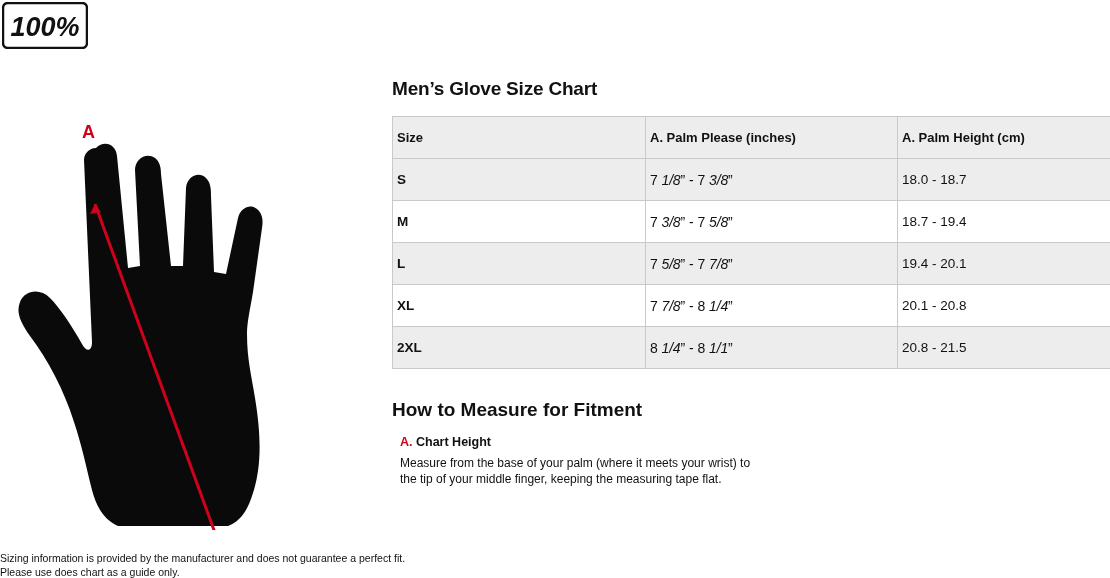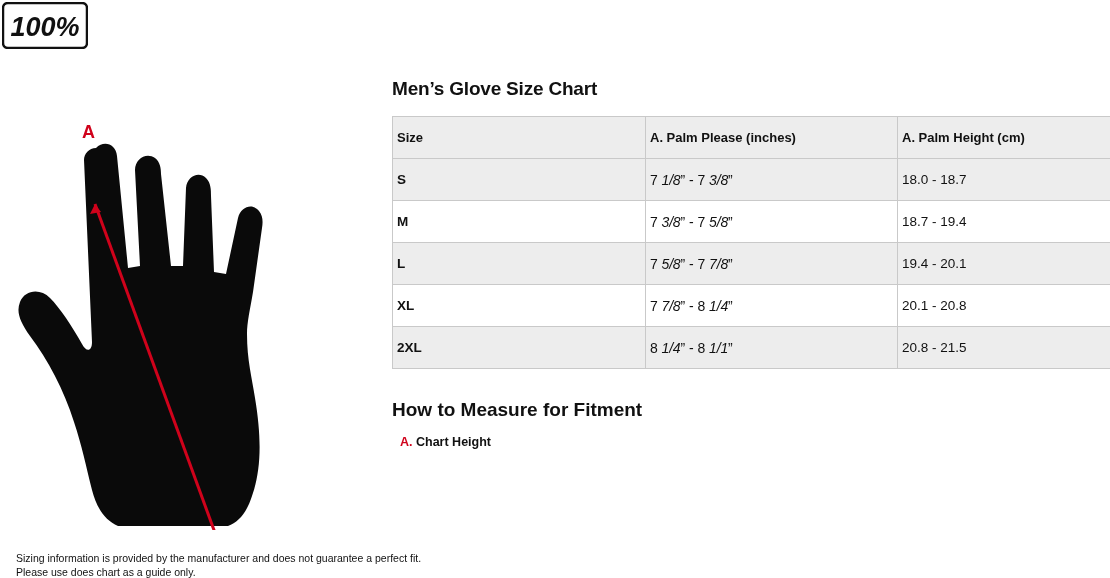--- a/index.html
+++ b/index.html
@@ -118,21 +118,21 @@
   .fit-text {
     font-size: 12px;
     line-height: 16px;
     color: #111;
     max-width: 360px;
   }
 
   
   .footer {
     position: absolute;
-    left: 16px;
+    left: 0;
     top: 551px;
     font-size: 10.5px;
     line-height: 14px;
     color: #111;
   }
 </style>
 </head>
 <body>
 
 <div class="logo">
@@ -245,20 +245,21 @@
     </tbody>
   </table>
 
   <div class="fitment">
     <h2 class="fitment-title">How to Measure for Fitment</h2>
     <div class="fitment-body">
       <div class="fit-head">
         <span class="letter">A.</span>
         <span>Chart Height</span>
       </div>
+      <div class="fit-text">Measure from the base of your palm (where it meets your wrist) to the tip of your middle finger, keeping the measuring tape flat.</div>
     </div>
   </div>
 </div>
 
 <div class="footer">
   <div>Sizing information is provided by the manufacturer and does not guarantee a perfect fit.</div>
   <div>Please use does chart as a guide only.</div>
 </div>
 
 </body></html>

